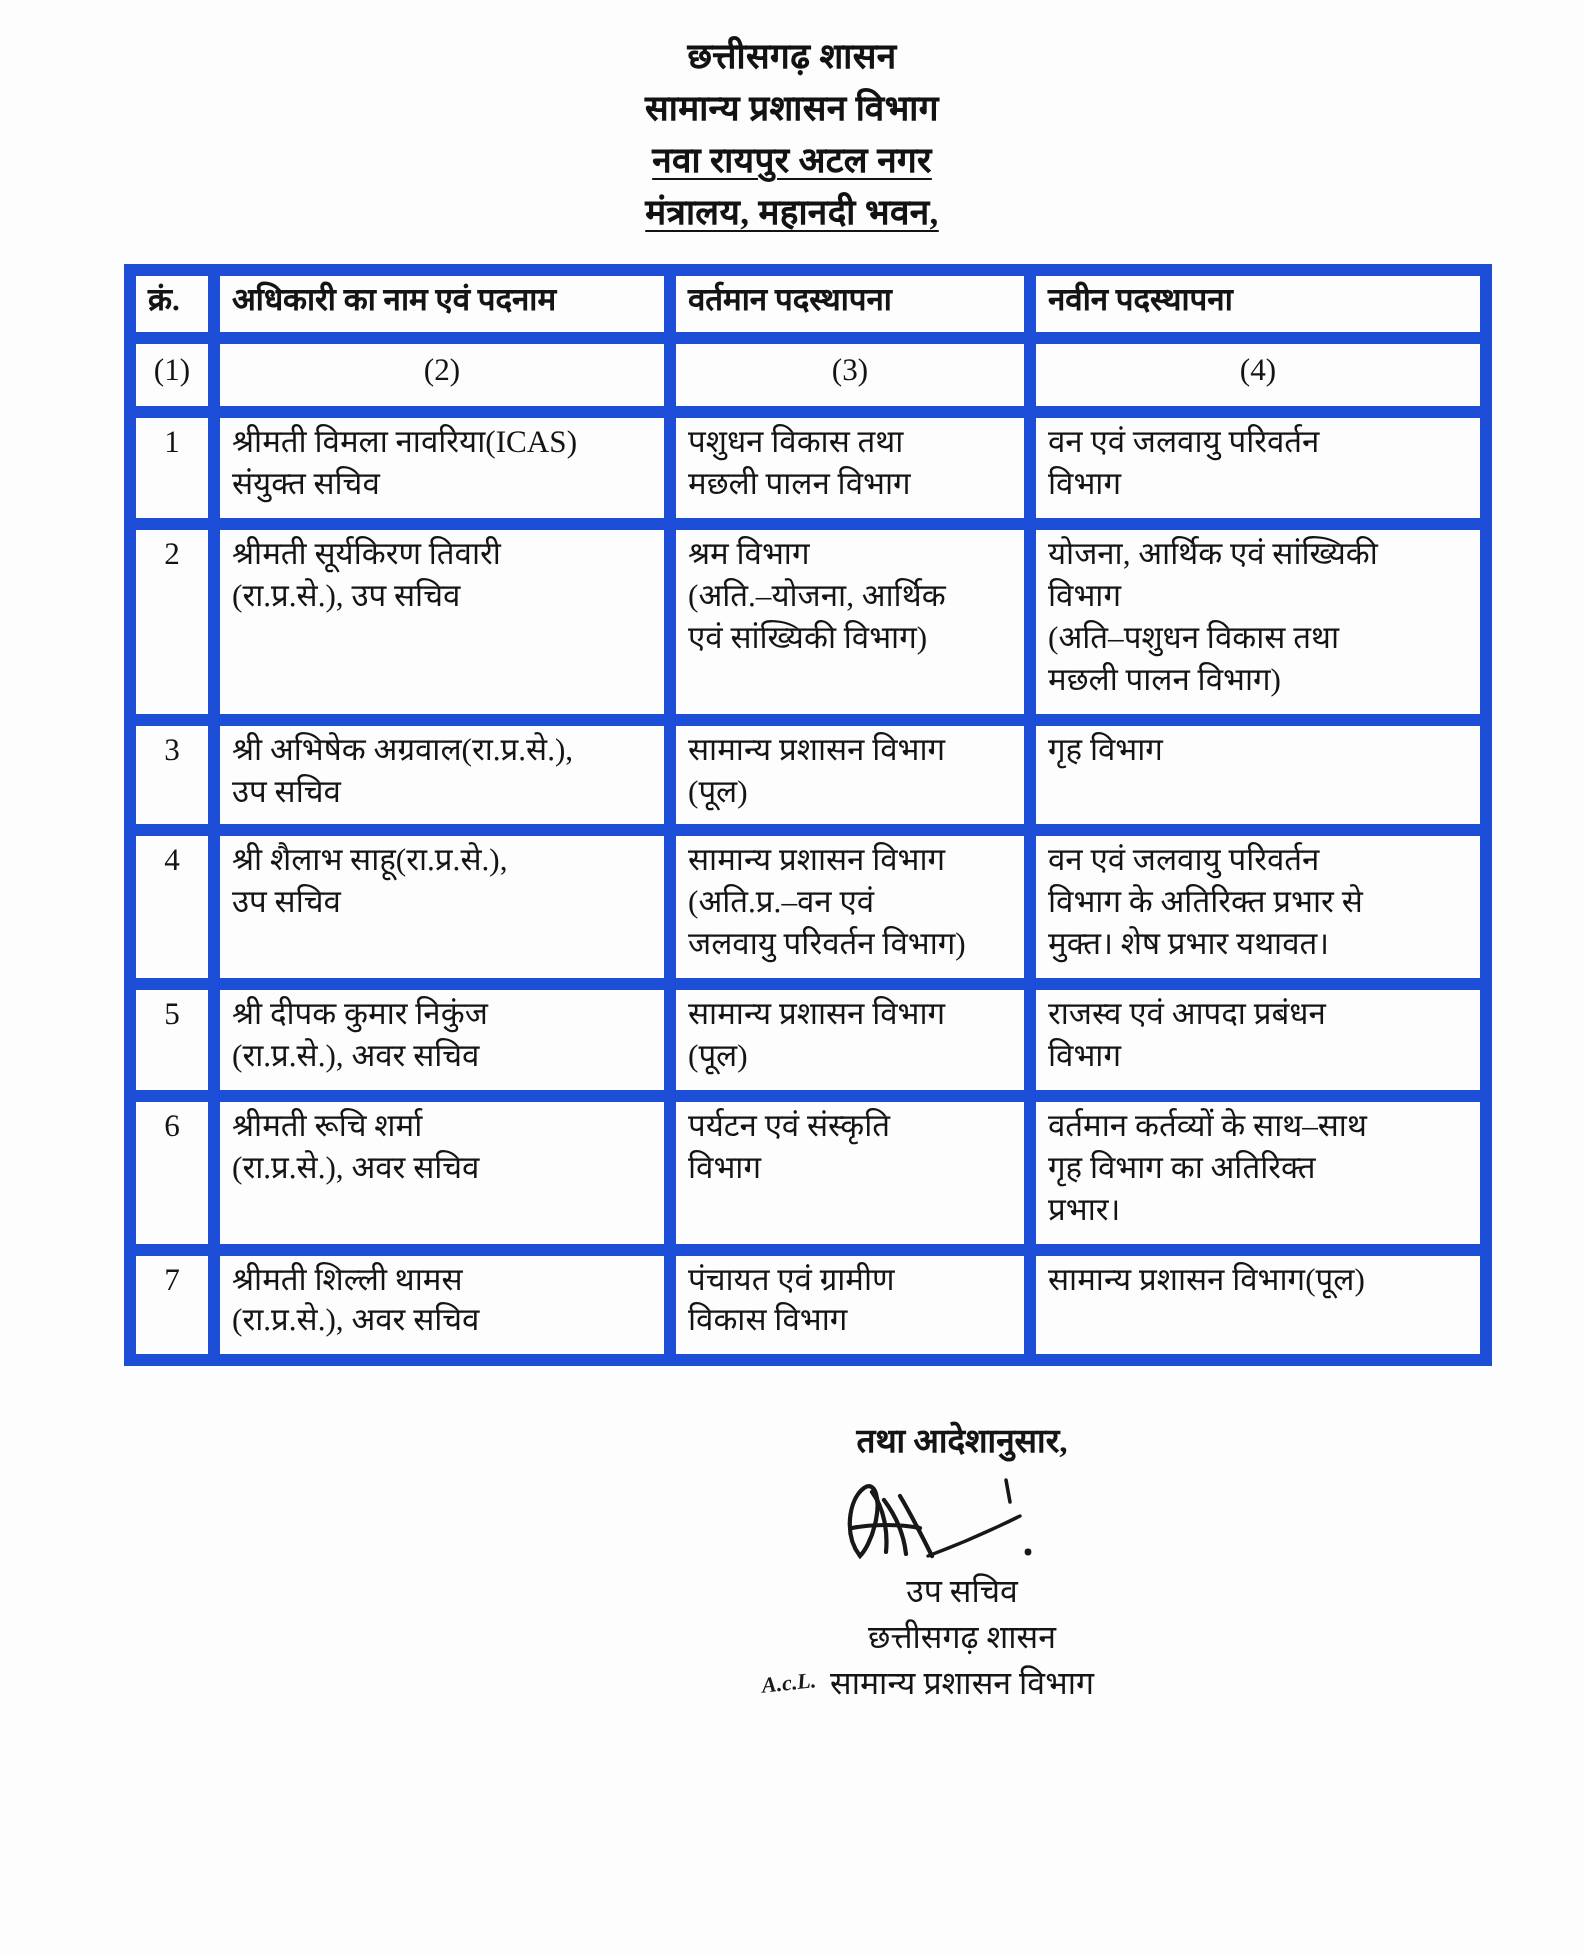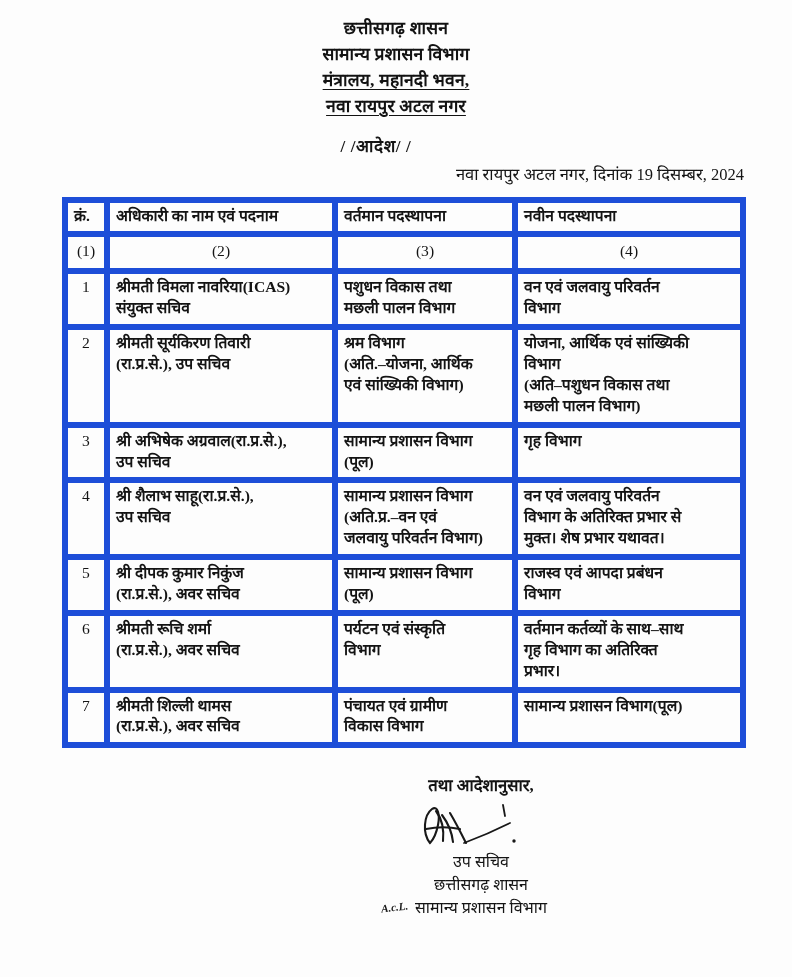--- a/index.html
+++ b/index.html
@@ -98,21 +98,21 @@
     font-weight: 600;
     text-align: left;
   }
   col.c1 { width: 42px; }
   col.c2 { width: 228px; }
   col.c3 { width: 180px; }
   col.c4 { width: 228px; }
 
   td.num, th.num { text-align: center; }
   tr.numrow td { text-align: center; padding-top: 4px; padding-bottom: 6px; }
-  .cell-lines span { display: block; font-weight: bold; }
+  .cell-lines span { display: block; }
 
   
   .signblock {
     margin-top: 26px;
     text-align: center;
     padding-left: 170px;
   }
   .sign-line {
     display: block;
     font-size: 16.6px;
@@ -148,26 +148,24 @@
   }
 </style>
 </head>
 <body>
 
 <div class="page">
 
   <div class="letterhead">
     <span class="lh-line">छत्तीसगढ़ शासन</span>
     <span class="lh-line">सामान्य प्रशासन विभाग</span>
+    <span class="lh-line underlined">नवा रायपुर अटल नगर</span>
     <span class="lh-line underlined">मंत्रालय, महानदी भवन,</span>
-    <span class="lh-line underlined">नवा रायपुर अटल नगर</span>
   </div>
 
-  <div class="order-word">/ /आदेश/ /</div>
-  <div class="placedate">नवा रायपुर अटल नगर, दिनांक 19 दिसम्बर, 2024</div>
 
 
   <div class="table-wrap">
     <table class="posting">
       <colgroup>
         <col class="c1">
           <col class="c2">
           <col class="c3">
           <col class="c4">
       </colgroup>

